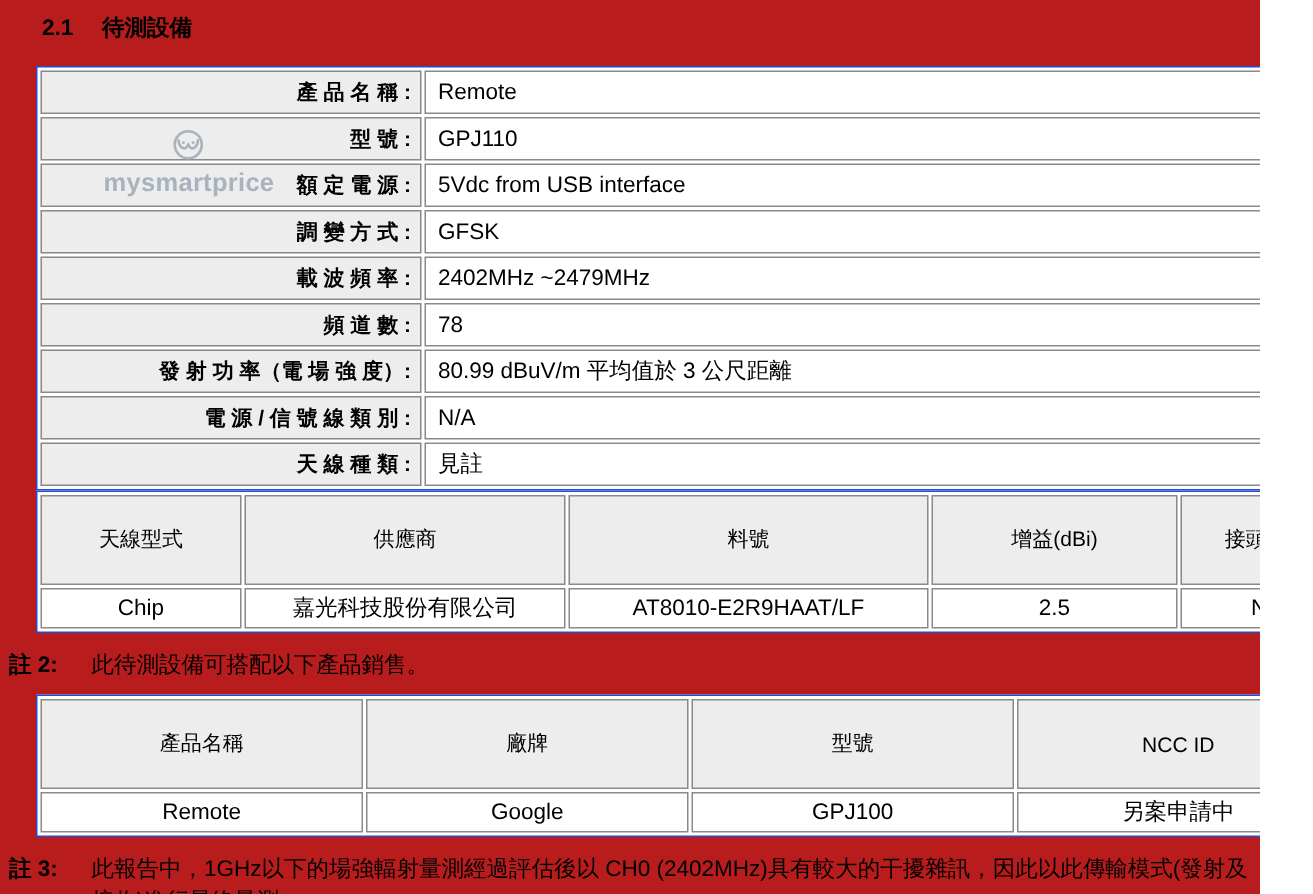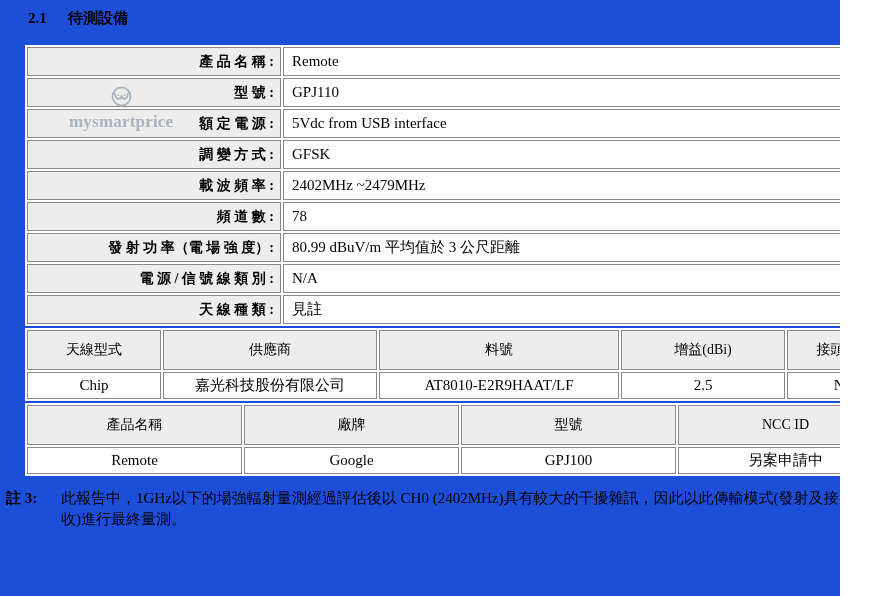--- a/index.html
+++ b/index.html
@@ -1,21 +1,21 @@
 <!DOCTYPE html>
 <html><head>
 <meta charset="utf-8">
 <style>
   html, body { margin: 0; padding: 0; background: #ffffff; }
   .doc {
     position: relative;
     width: 840px;
     height: 596px;
-    background: #1d4ed8;
-    font-family: Liberation Serif, serif;
+    background: #b91c1c;
+    font-family: Liberation Sans, sans-serif;
     color: #000000;
     overflow: hidden;
   }
   .section-heading {
     display: flex;
     align-items: baseline;
     padding: 9px 0 0 28px;
     font-size: 15px;
     font-weight: bold;
     height: 22px;
@@ -65,21 +65,21 @@
   }
   .note .note-label { font-weight: bold; width: 55px; flex: none; }
   .note .note-text  { flex: 1; white-space: pre-wrap; width: 790px; }
 
   
   table.sub th {
     background: #ededed;
     font-weight: normal;
     font-size: 14px;
     text-align: center;
-    padding: 10px 2px;
+    padding: 20px 2px;
     height: 18px;
   }
   table.sub td {
     background: #ffffff;
     font-size: 15px;
     text-align: center;
     padding: 3px 15px;
     height: 18px;
   }
   .ant-c0 { width: 128px; } .ant-c1 { width: 208px; } .ant-c2 { width: 234px; }
@@ -181,20 +181,24 @@
       <tr>
         <td>Chip</td>
         <td>嘉光科技股份有限公司</td>
         <td>AT8010-E2R9HAAT/LF</td>
         <td>2.5</td>
         <td>NA</td>
       </tr>
     </tbody>
   </table>
 
+  <div class="note">
+    <span class="note-label">註 2:</span>
+    <span class="note-text">此待測設備可搭配以下產品銷售。</span>
+  </div>
 
   <table class="bordered sub">
     <thead>
       <tr>
         <th class="prod-c">產品名稱</th>
         <th class="prod-c">廠牌</th>
         <th class="prod-c">型號</th>
         <th class="prod-c">NCC ID</th>
       </tr>
     </thead>

